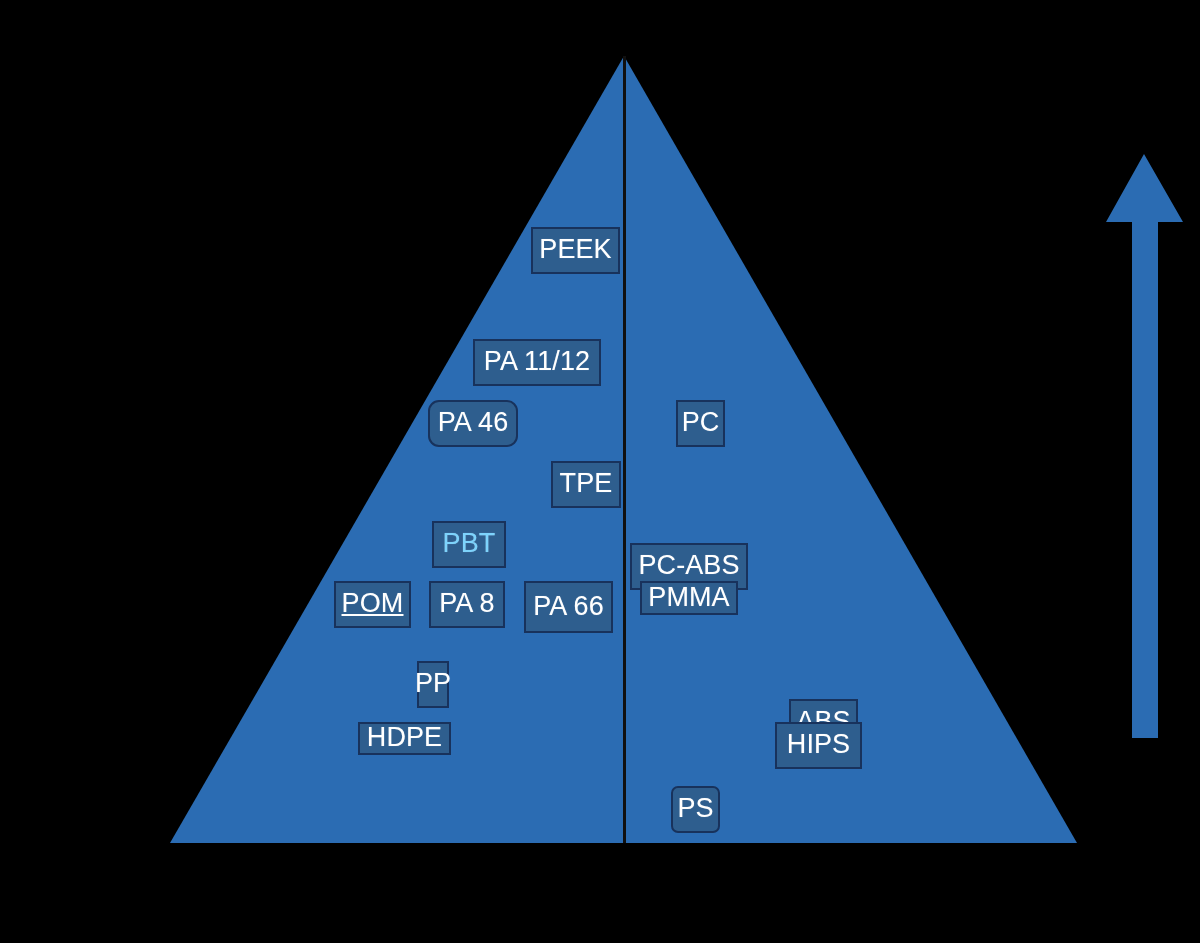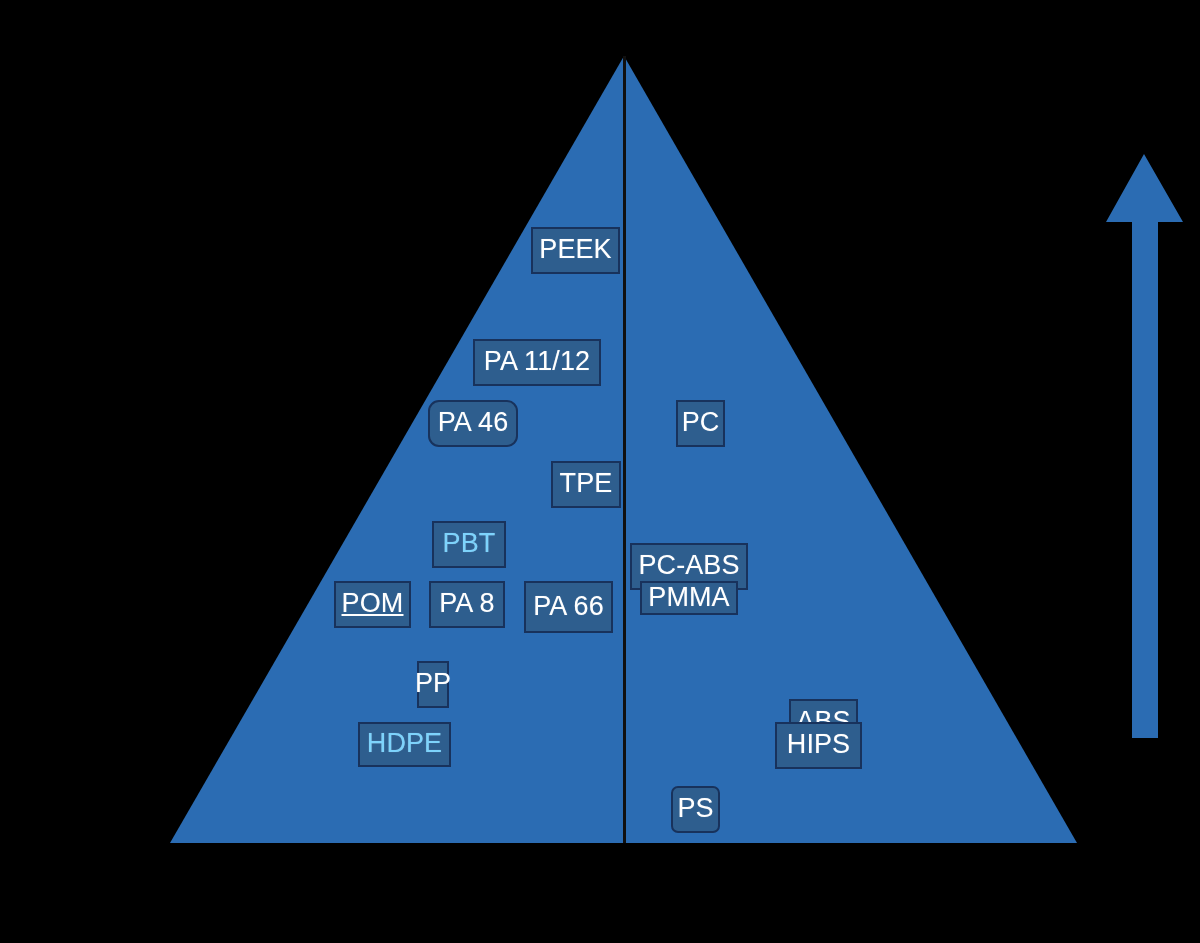--- a/index.html
+++ b/index.html
@@ -79,21 +79,21 @@
       </div>
       <div class="label-box" style="left: 429px; top: 581px; width: 76px; height: 47px; background: rgb(46, 94, 142); border-color: rgb(24, 50, 92); color: rgb(255, 255, 255);">
         <span class="label-text">PA 8</span>
       </div>
       <div class="label-box" style="left: 524px; top: 581px; width: 89px; height: 52px; background: rgb(46, 94, 142); border-color: rgb(24, 50, 92); color: rgb(255, 255, 255);">
         <span class="label-text">PA 66</span>
       </div>
       <div class="label-box" style="left: 388px; top: 661px; width: 32px; height: 47px; background: rgb(46, 94, 142); border-color: rgb(24, 50, 92); color: rgb(255, 255, 255); margin-left: 29px;">
         <span class="label-text">PP</span>
       </div>
-      <div class="label-box" style="left: 358px; top: 722px; width: 93px; height: 45px; background: rgb(46, 94, 142); border-color: rgb(24, 50, 92); color: #7dd3fc;">
+      <div class="label-box" style="left: 358px; top: 722px; width: 93px; height: 33px; background: rgb(46, 94, 142); border-color: rgb(24, 50, 92); color: #ffffff;">
         <span class="label-text">HDPE</span>
       </div>
     </div>
   <div id="right-labels">
       <div class="label-box" style="left: 676px; top: 400px; width: 49px; height: 47px; background: rgb(46, 94, 142); border-color: rgb(24, 50, 92); color: rgb(255, 255, 255);">
         <span class="label-text">PC</span>
       </div>
       <div class="label-box" style="left: 630px; top: 543px; width: 118px; height: 47px; background: rgb(46, 94, 142); border-color: rgb(24, 50, 92); color: rgb(255, 255, 255);">
         <span class="label-text">PC-ABS</span>
       </div>

